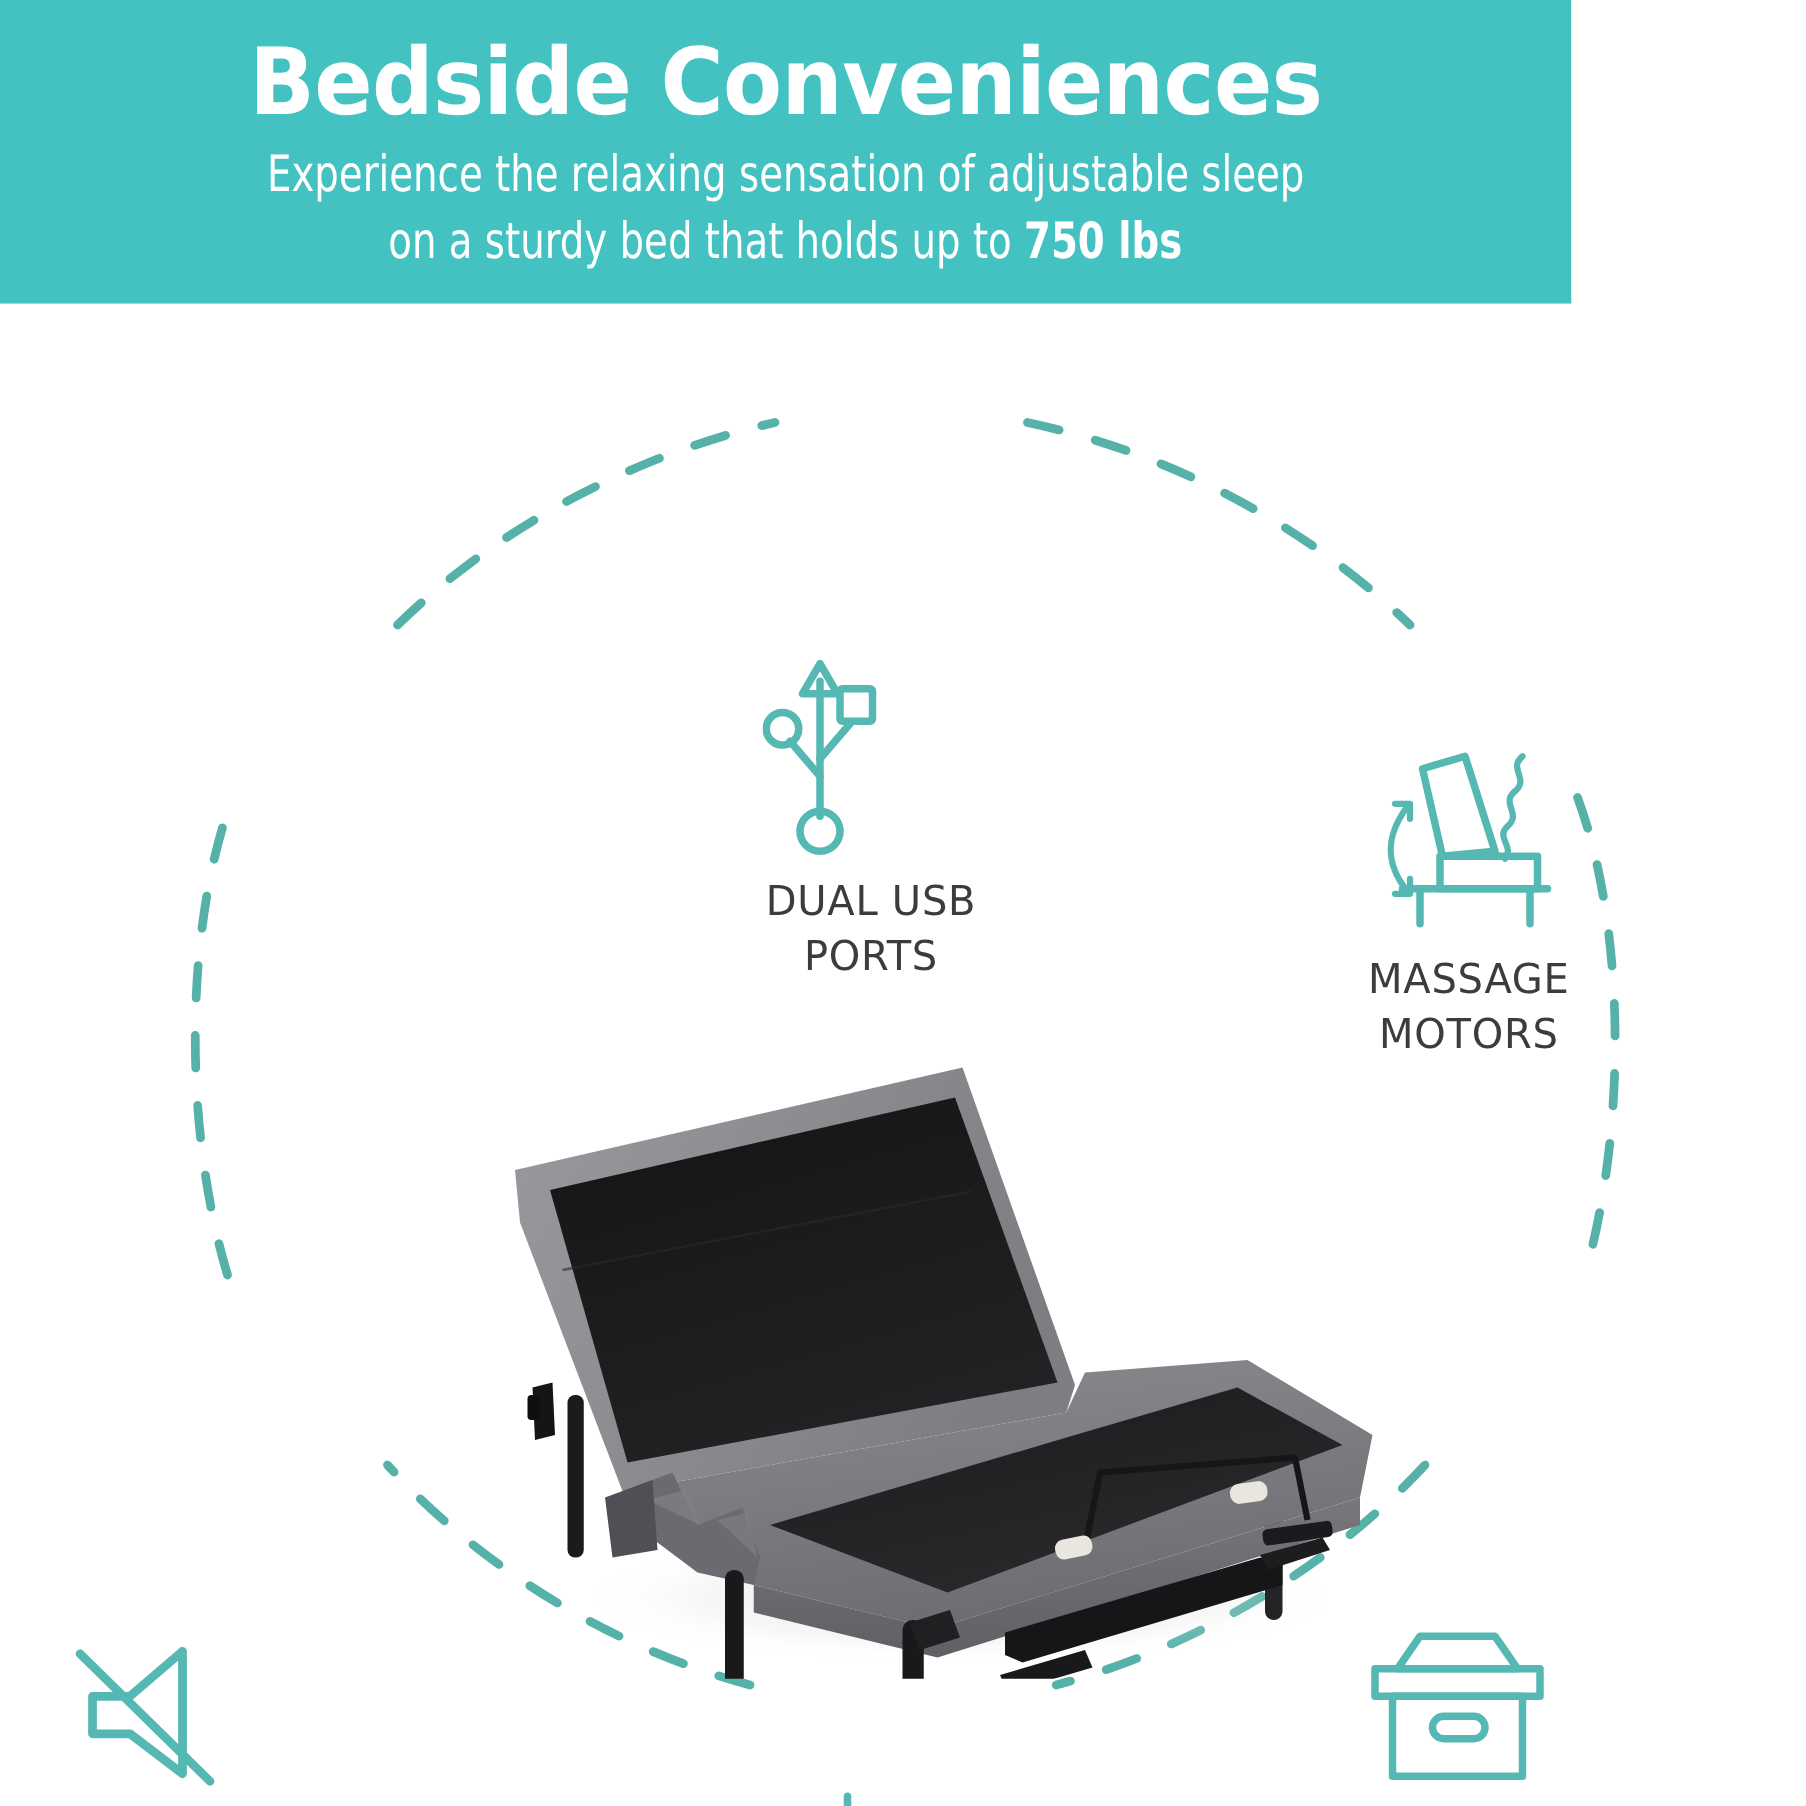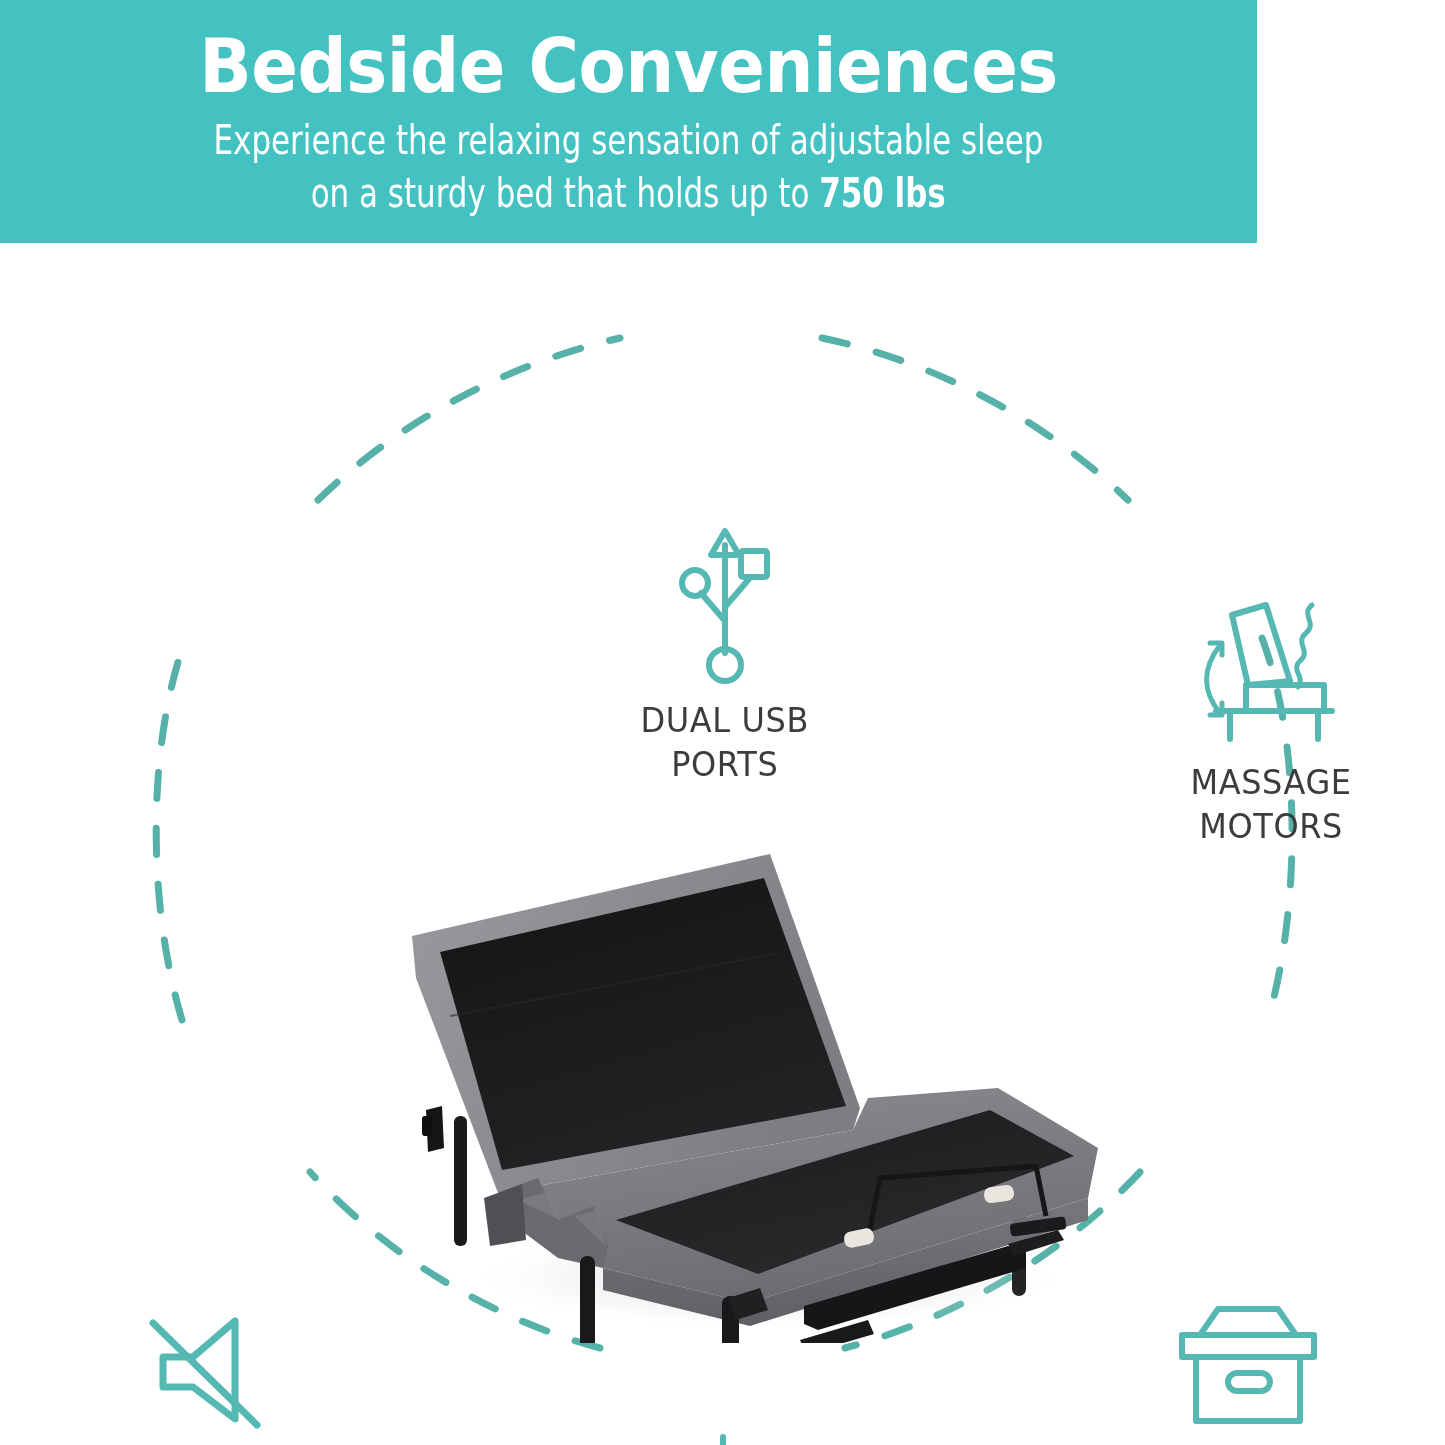--- a/index.html
+++ b/index.html
@@ -51,38 +51,38 @@
     width:1445px; height:1202px;
     background:#ffffff;
   }
   .dashed-ring {
     position:absolute; left:0; top:-243px;
     width:1445px; height:1445px;
     pointer-events:none;
   }
 
   
-  .feature { position:absolute; display:flex; flex-direction:column; align-items:center; }
+  .feature { position:absolute; display:flex; flex-direction:column; align-items:flex-start; }
   .feature .icon-wrap { display:flex; align-items:flex-end; justify-content:center; }
   .feature .label {
     font-family:"DejaVu Sans", sans-serif;
     font-weight:400;
     font-size:33px;
     line-height:44px;
     letter-spacing:0.6px;
     color:#3c3c3c;
     text-align:center;
     white-space:pre-line;
     margin-top:14px;
     transform:scaleX(0.97);
   }
 
   #feat-durable      { left:52px;   top:352px;  width:310px; }
   #feat-usb          { left:610px;  top:282px;  width:230px; }
-  #feat-massage      { left:1116px; top:350px;  width:310px; }
+  #feat-massage      { left:1092px; top:350px;  width:310px; }
   #feat-storage      { left:1092px; top:1058px; width:310px; }
   #feat-led          { left:608px;  top:1190px; width:230px; }
   #feat-quiet        { left:52px;   top:1068px; width:310px; }
 
   #feat-durable .label,
   #feat-massage .label,
   #feat-storage .label,
   #feat-quiet   .label { margin-top:18px; }
 
   

